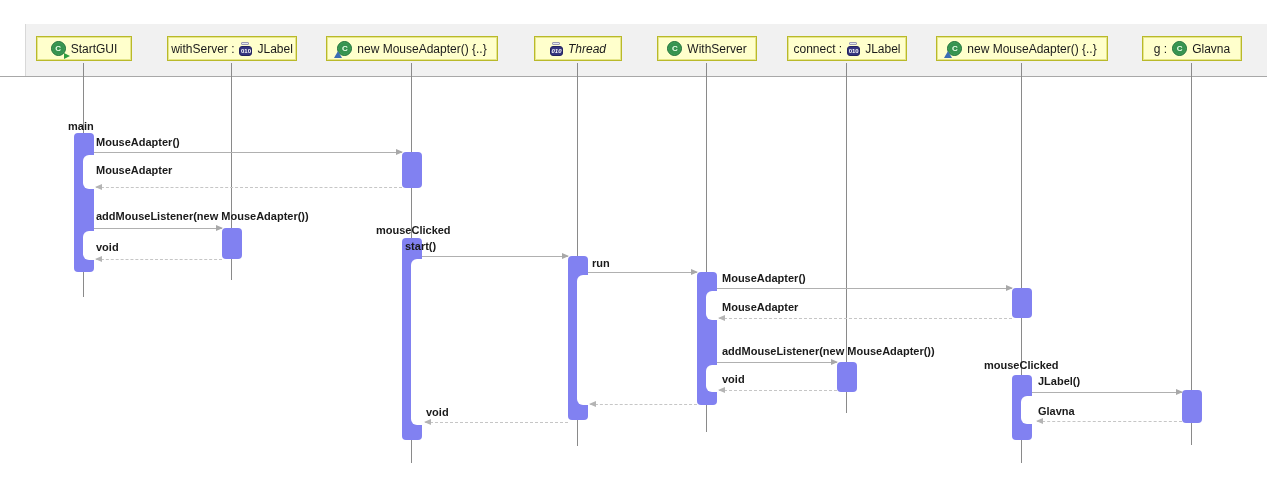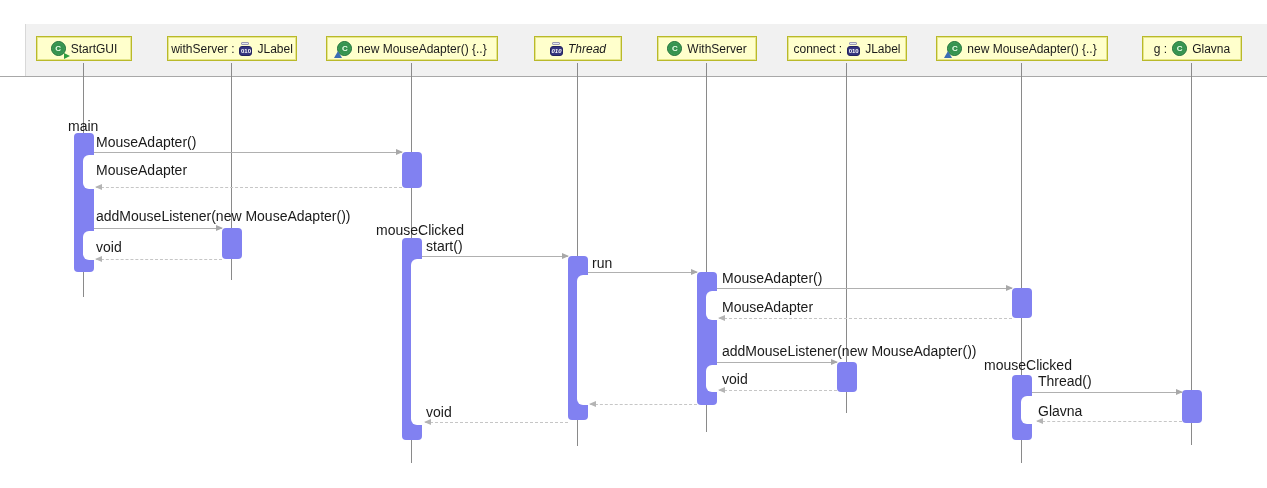--- a/index.html
+++ b/index.html
@@ -18,21 +18,21 @@
   
   .act{position:absolute;width:20px;background:#8181f1;border-radius:4px;}
   .cut{position:absolute;width:20px;background:#ffffff;border-radius:6px 0 0 6px;}
   
   .msg-line{position:absolute;height:0;border-top:1px solid #b0b0b0;}
   .msg-line.dashed{border-top:1px dashed #c6c6c6;}
   .head-r{position:absolute;right:-1px;top:-4px;width:0;height:0;
           border-top:3.5px solid transparent;border-bottom:3.5px solid transparent;border-left:7px solid #a8a8a8;}
   .head-l{position:absolute;left:-1px;top:-4px;width:0;height:0;
           border-top:3.5px solid transparent;border-bottom:3.5px solid transparent;border-right:7px solid #b4b4b4;}
-  .msg-label{position:absolute;font-size:14px;white-space:nowrap;line-height:13px;}
+  .msg-label{position:absolute;font-size:11px;white-space:nowrap;line-height:13px;font-weight:bold;}
   
   .cicon{position:relative;width:13px;height:13px;border-radius:50%;background:#3f9e57;
          border:1px solid #1f6f3a;box-sizing:content-box;color:#fff;font-size:9px;font-weight:bold;
          line-height:13px;text-align:center;flex:0 0 auto;}
   .cicon .inner{position:absolute;inset:1px;border-radius:50%;background:#379350;
          color:#eaffea;font-size:8px;font-weight:bold;line-height:11px;}
   .badge-run{position:absolute;right:-5px;bottom:-4px;width:0;height:0;
          border-top:3.5px solid transparent;border-bottom:3.5px solid transparent;border-left:6px solid #2f9e3f;}
   .badge-anon{position:absolute;left:-4px;bottom:-3px;width:0;height:0;
          border-left:4.5px solid transparent;border-right:4.5px solid transparent;border-bottom:7px solid #3d6fb4;}
@@ -180,24 +180,24 @@
   <div class="msg-line dashed" style="left:1037px;top:421px;width:145px;">
       <span class="head-l"></span>
     </div>
 
   <div class="msg-label" style="left:68px;top:120px;">main</div>
   <div class="msg-label" style="left:96px;top:136px;">MouseAdapter()</div>
   <div class="msg-label" style="left:96px;top:164px;">MouseAdapter</div>
   <div class="msg-label" style="left:96px;top:210px;">addMouseListener(new MouseAdapter())</div>
   <div class="msg-label" style="left:96px;top:241px;">void</div>
   <div class="msg-label" style="left:376px;top:224px;">mouseClicked</div>
-  <div class="msg-label" style="left:426px;top:240px;">start()</div>
+  <div class="msg-label" style="left:405px;top:240px;">start()</div>
   <div class="msg-label" style="left:592px;top:257px;">run</div>
   <div class="msg-label" style="left:722px;top:272px;">MouseAdapter()</div>
   <div class="msg-label" style="left:722px;top:301px;">MouseAdapter</div>
   <div class="msg-label" style="left:722px;top:345px;">addMouseListener(new MouseAdapter())</div>
   <div class="msg-label" style="left:722px;top:373px;">void</div>
   <div class="msg-label" style="left:984px;top:359px;">mouseClicked</div>
-  <div class="msg-label" style="left:1038px;top:375px;">Thread()</div>
+  <div class="msg-label" style="left:1038px;top:375px;">JLabel()</div>
   <div class="msg-label" style="left:1038px;top:405px;">Glavna</div>
   <div class="msg-label" style="left:426px;top:406px;">void</div>
 
 </div>
 
 </body></html>

